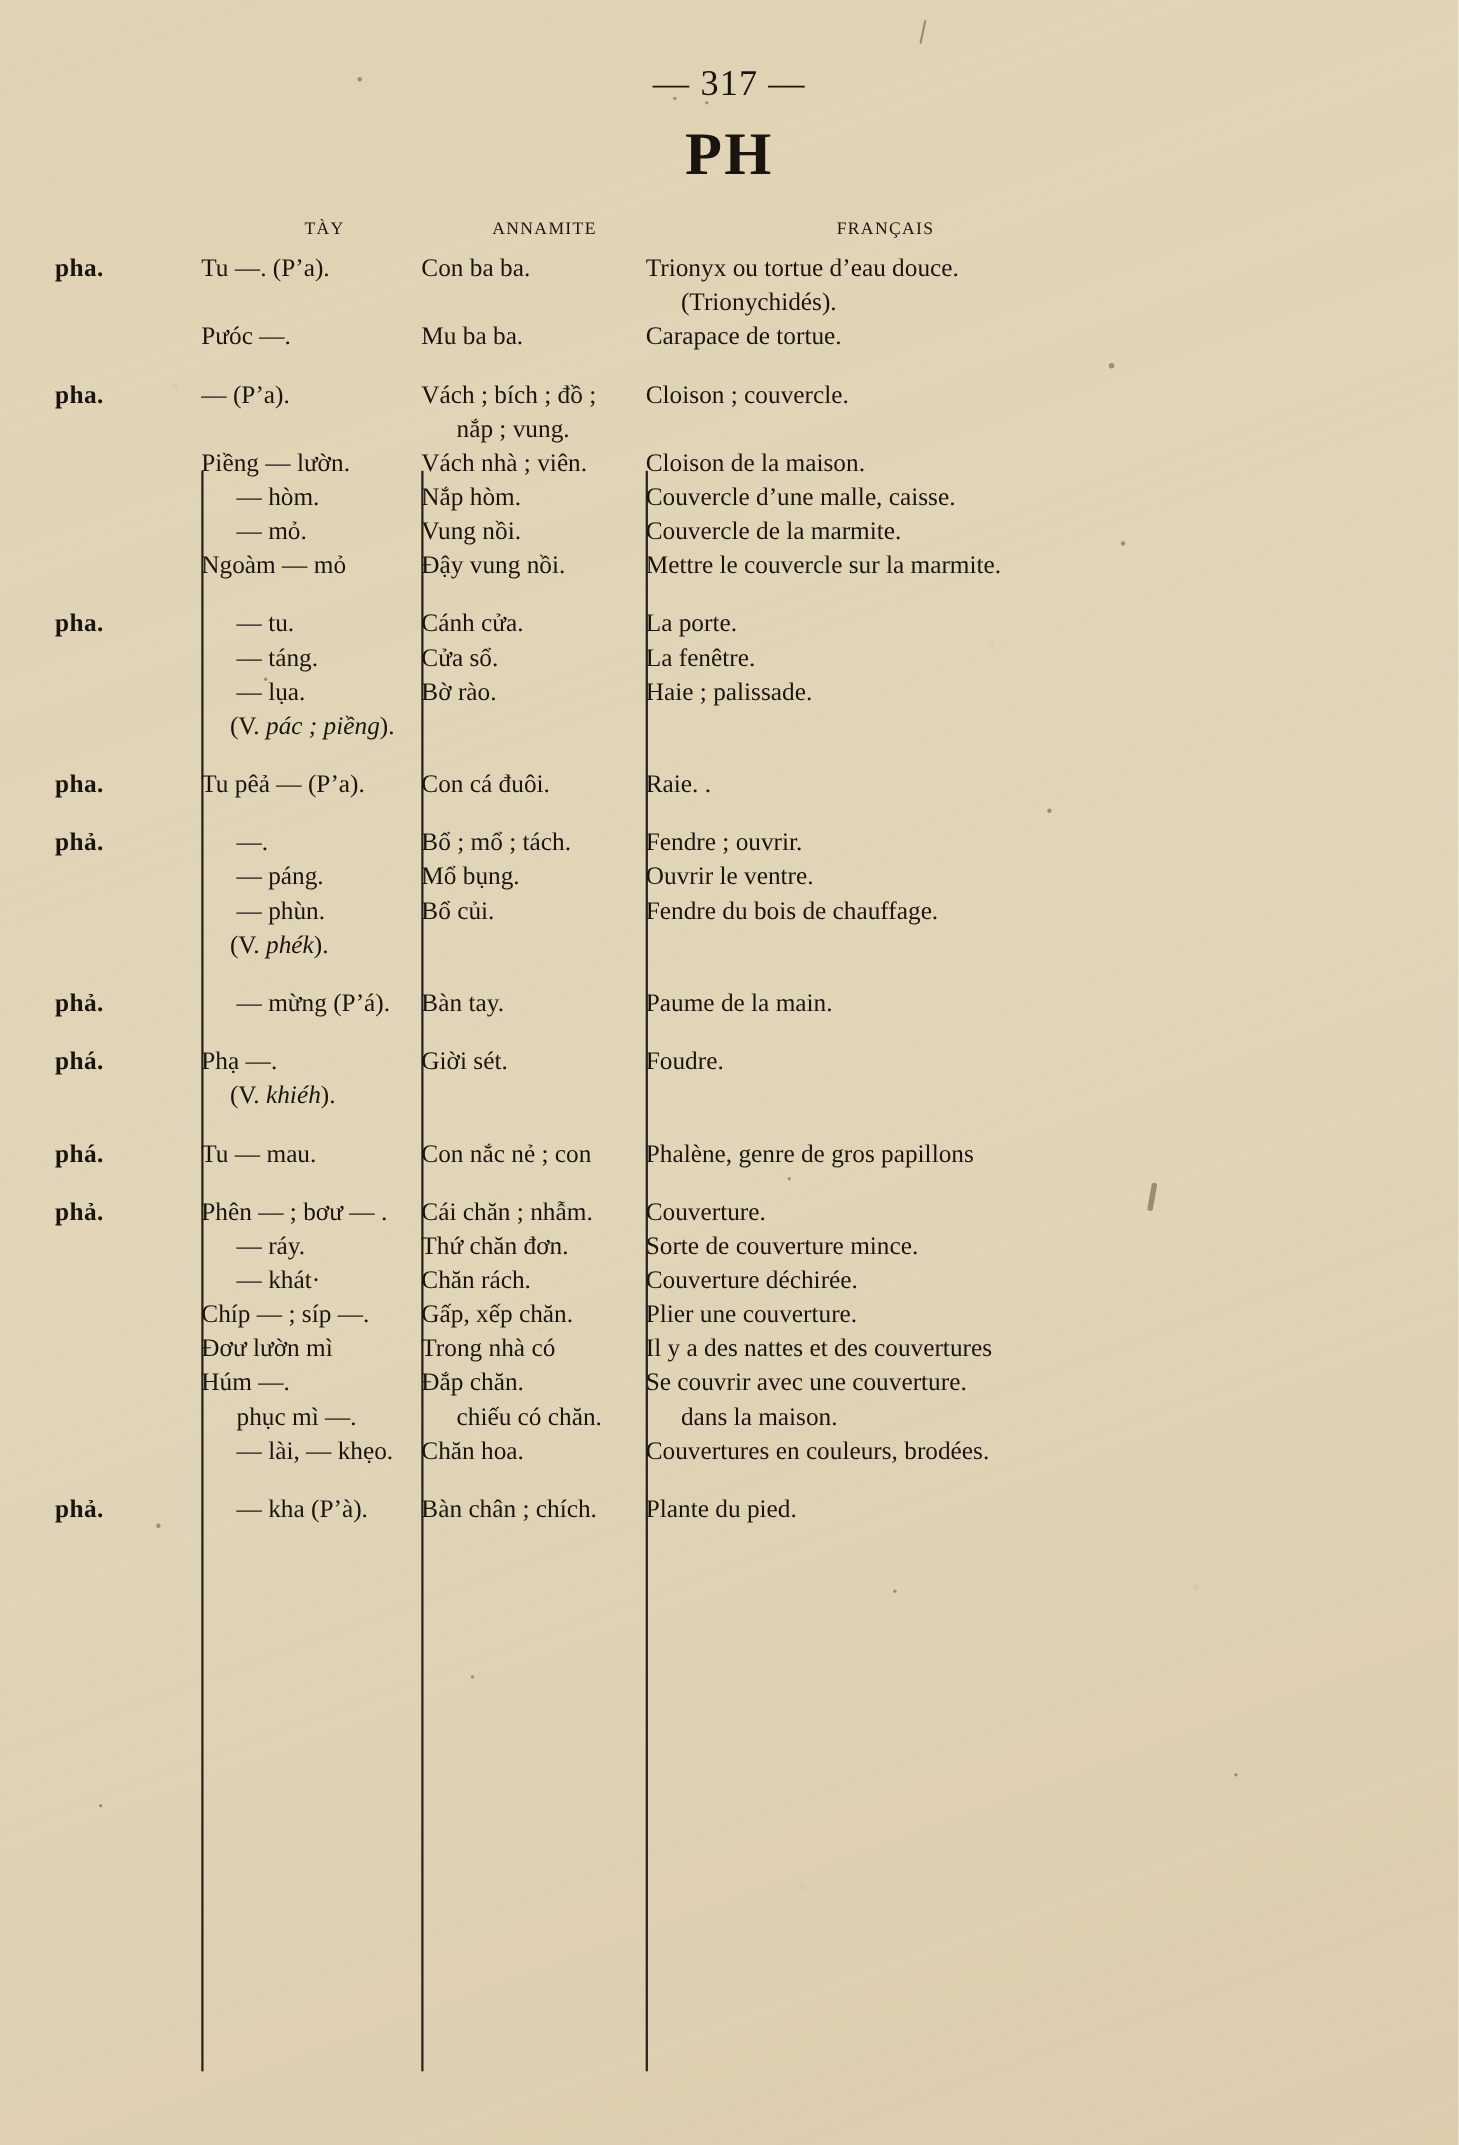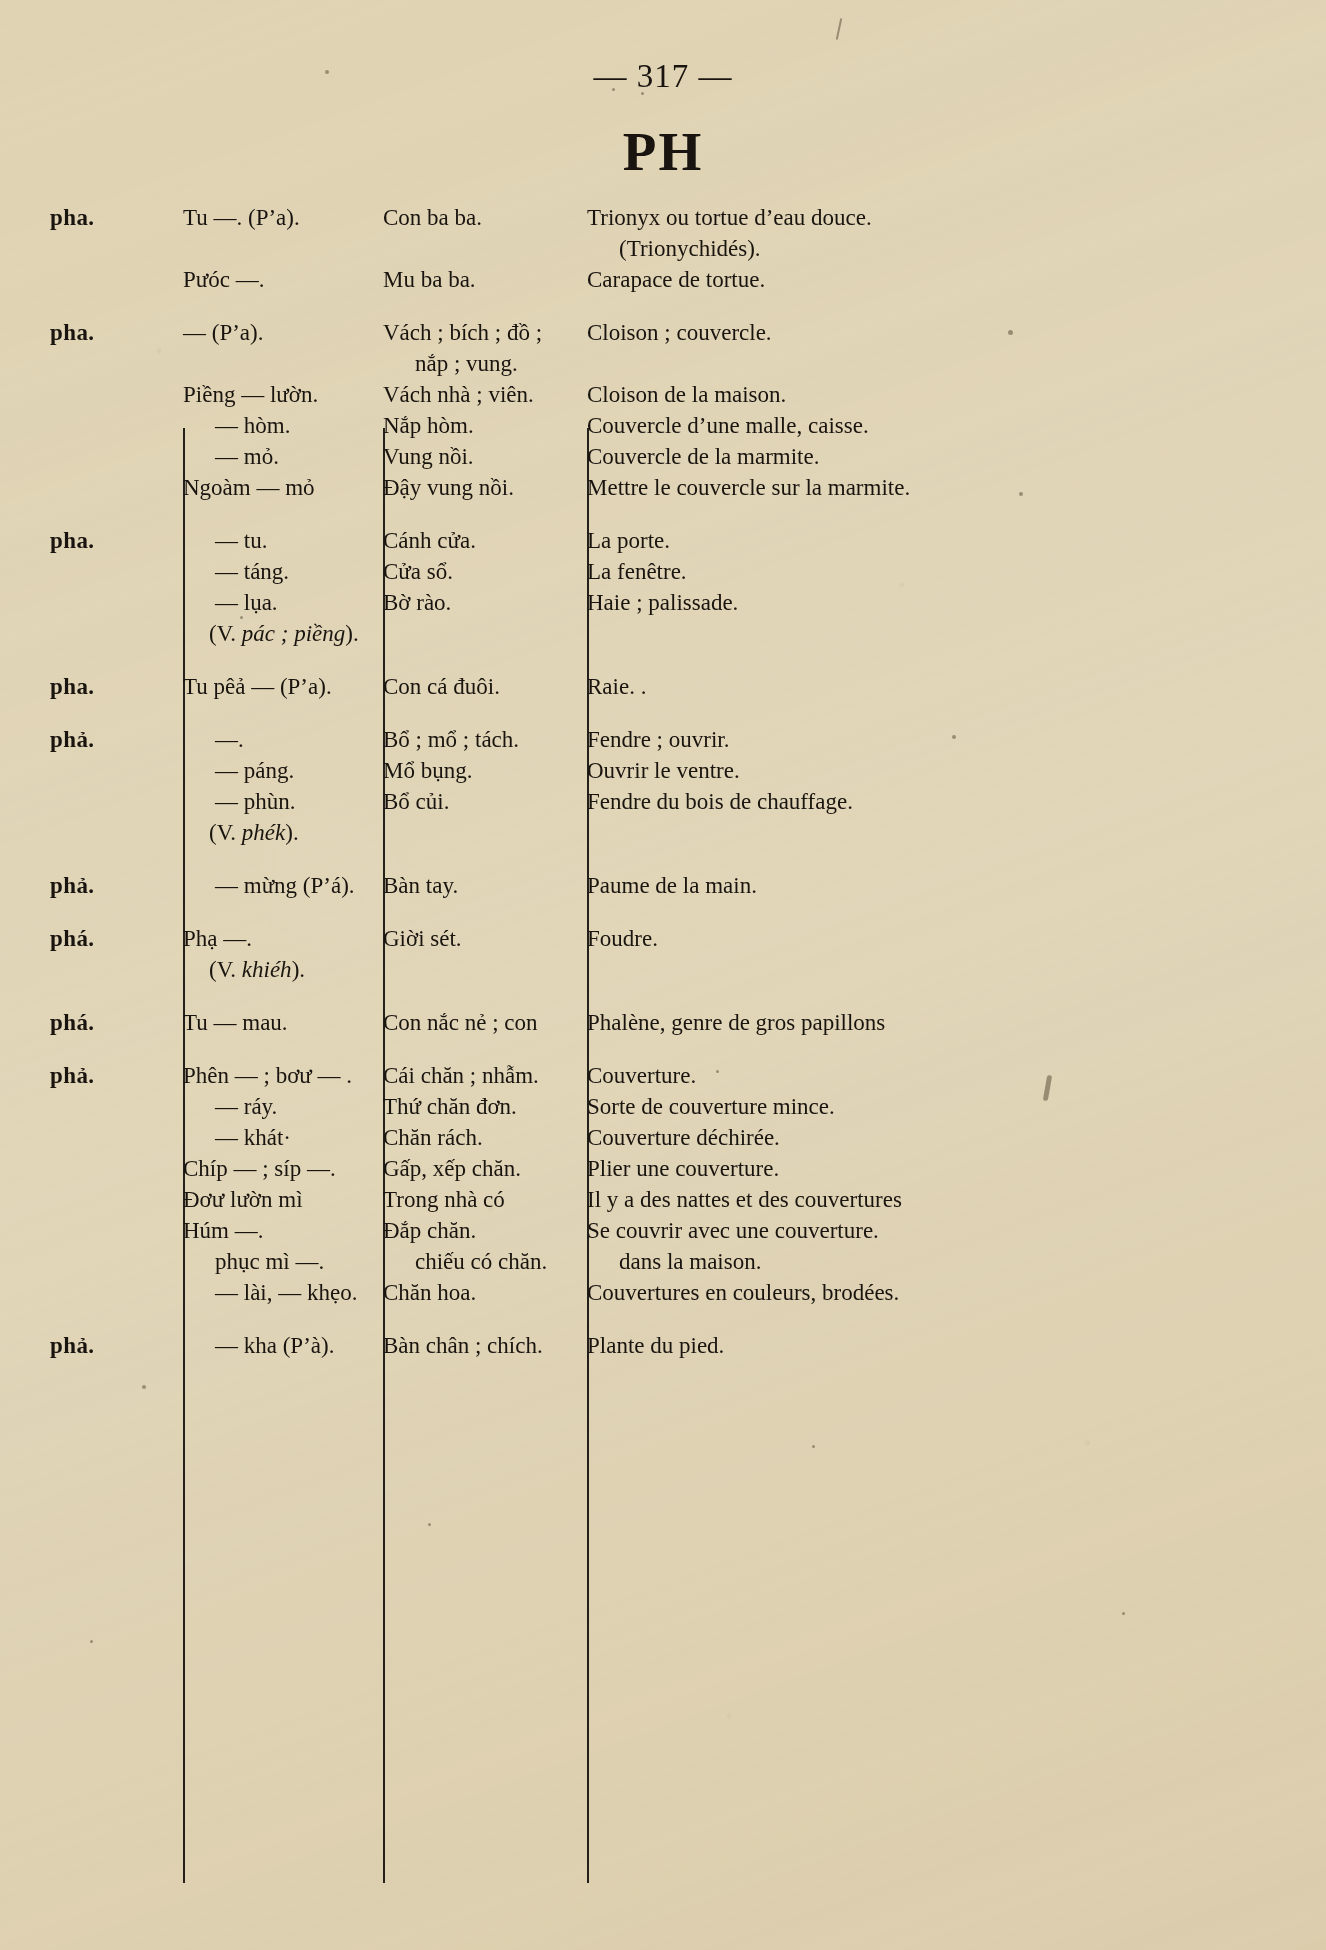--- a/index.html
+++ b/index.html
@@ -52,21 +52,21 @@
     top: 58px;
     left: 0;
     right: 0;
     text-align: center;
     font-size: 33px;
     letter-spacing: 1px;
   }
 
   .section-letter {
     position: absolute;
-    top: 120px;
+    top: 108px;
     left: 0;
     right: 0;
     text-align: center;
     font-size: 55px;
     font-weight: bold;
     letter-spacing: 2px;
   }
 
   
   .dict {
@@ -152,20 +152,25 @@
     <div class="speck" style="left:716px;top:1070px;width:3px;height:3px;"></div>
     <div class="speck" style="left:812px;top:1445px;width:3px;height:3px;"></div>
     <div class="speck" style="left:428px;top:1523px;width:3px;height:3px;"></div>
     <div class="speck" style="left:240px;top:616px;width:3px;height:3px;"></div>
   </div>
 
   <div class="folio">— 317 —</div>
   <div class="section-letter">PH</div>
 
   <div class="dict">
+    <div class="colheads">
+      <div class="colhead tay">TÀY</div>
+      <div class="colhead ann">ANNAMITE</div>
+      <div class="colhead fra">FRANÇAIS</div>
+    </div>
 
     <div class="rules">
       <div class="vrule r1"></div>
       <div class="vrule r2"></div>
       <div class="vrule r3"></div>
     </div>
 
     <table class="entries">
       <tbody id="entries-body">
           <tr>

